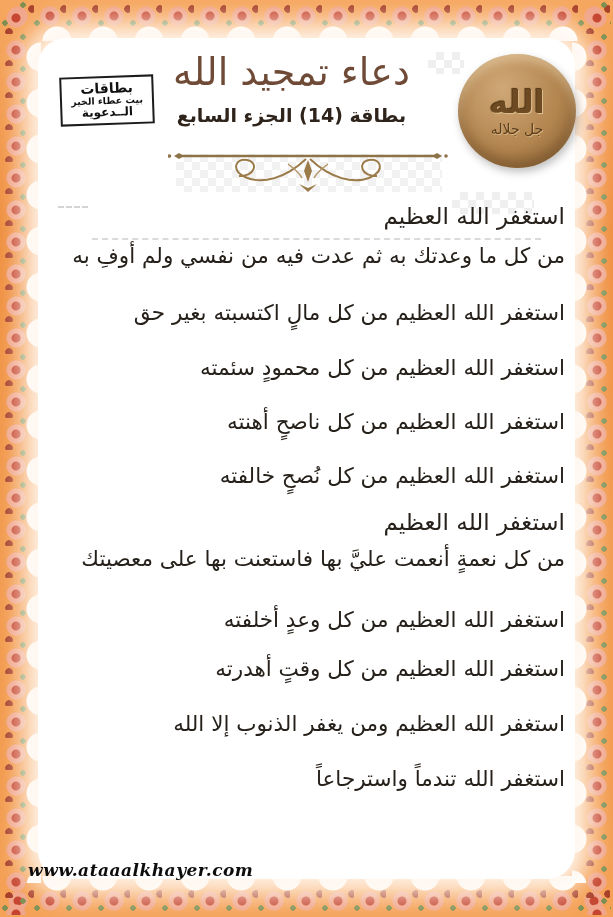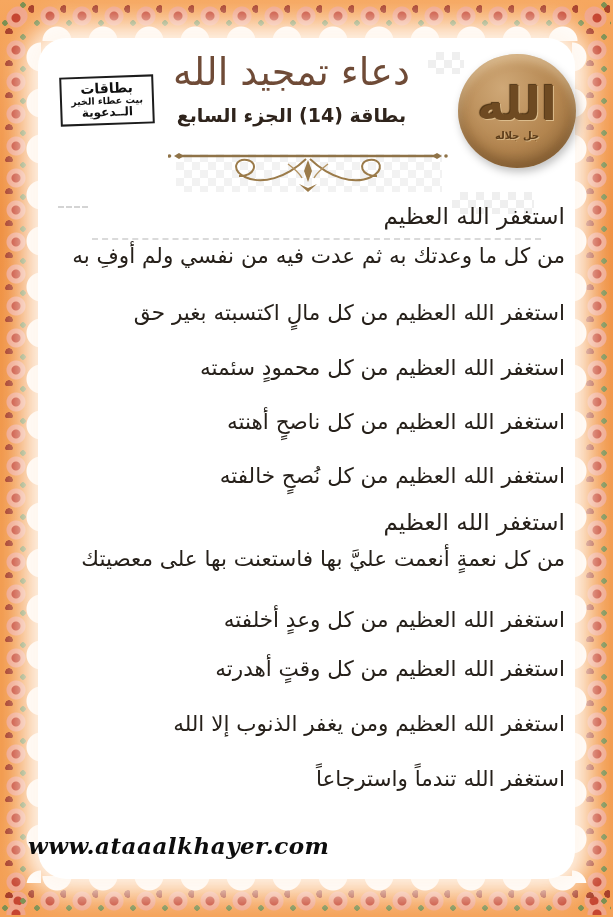--- a/index.html
+++ b/index.html
@@ -73,25 +73,25 @@
     direction:rtl;
   }
   .medallion {
     position:absolute; z-index:6; right:37px; top:54px; width:118px; height:114px;
     border-radius:50%;
     background:radial-gradient(ellipse at 38% 30%, #cfa877 0%, #b3854f 55%, #8a6234 100%);
     box-shadow:inset 0 -8px 14px rgba(60,35,10,.35), inset 0 6px 10px rgba(255,235,200,.5), 2px 4px 8px rgba(0,0,0,.25);
     display:flex; flex-direction:column; align-items:center; justify-content:center;
   }
   .medallion-text {
-    font-size:46px; font-weight:bold; color:#6e4a22; line-height:1;
+    font-size:32px; font-weight:bold; color:#6e4a22; line-height:1;
     text-shadow:1px 1px 0 #dcbd8d, -1px -1px 1px #4f3414;
   }
   .medallion-cap {
-    font-size:10px; font-weight:bold; color:#5d3d1a; margin-top:3px;
+    font-size:14px; font-weight:normal; color:#5d3d1a; margin-top:3px;
     text-shadow:1px 1px 0 #d3b383;
   }
   
   .divider { position:absolute; z-index:6; left:168px; top:148px; width:280px; height:48px; }
   
   .checker {
     position:absolute; z-index:5; opacity:.5;
     background:repeating-conic-gradient(#dedede 0% 25%, rgba(0,0,0,0) 0% 50%) 0 0/16px 16px;
   }
   .checker.a { left:428px; top:52px;  width:36px;  height:22px; }
@@ -102,23 +102,23 @@
   .dash-artifact.long  { left:92px; right:72px; top:238px; opacity:.85; }
   
   .line {
     position:absolute; z-index:6; left:48px; right:48px;
     direction:rtl; color:#26201a;
     font-size:21.5px; font-weight:500;
   }
   .line.em { font-size:23px; }
   
   .website {
-    position:absolute; z-index:7; left:28px; top:832px;
+    position:absolute; z-index:7; left:28px; top:860px;
     font-family:"DejaVu Serif", serif; font-style:italic; font-weight:bold;
-    font-size:23px; color:#0d0d0d; letter-spacing:.5px;
+    font-size:17px; color:#0d0d0d; letter-spacing:.5px;
   }
 </style>
 </head>
 <body>
 
 <div class="page">
 
   <div class="frame-base"></div>
   <div class="garland h top"></div>
   <div class="garland h bottom"></div>

